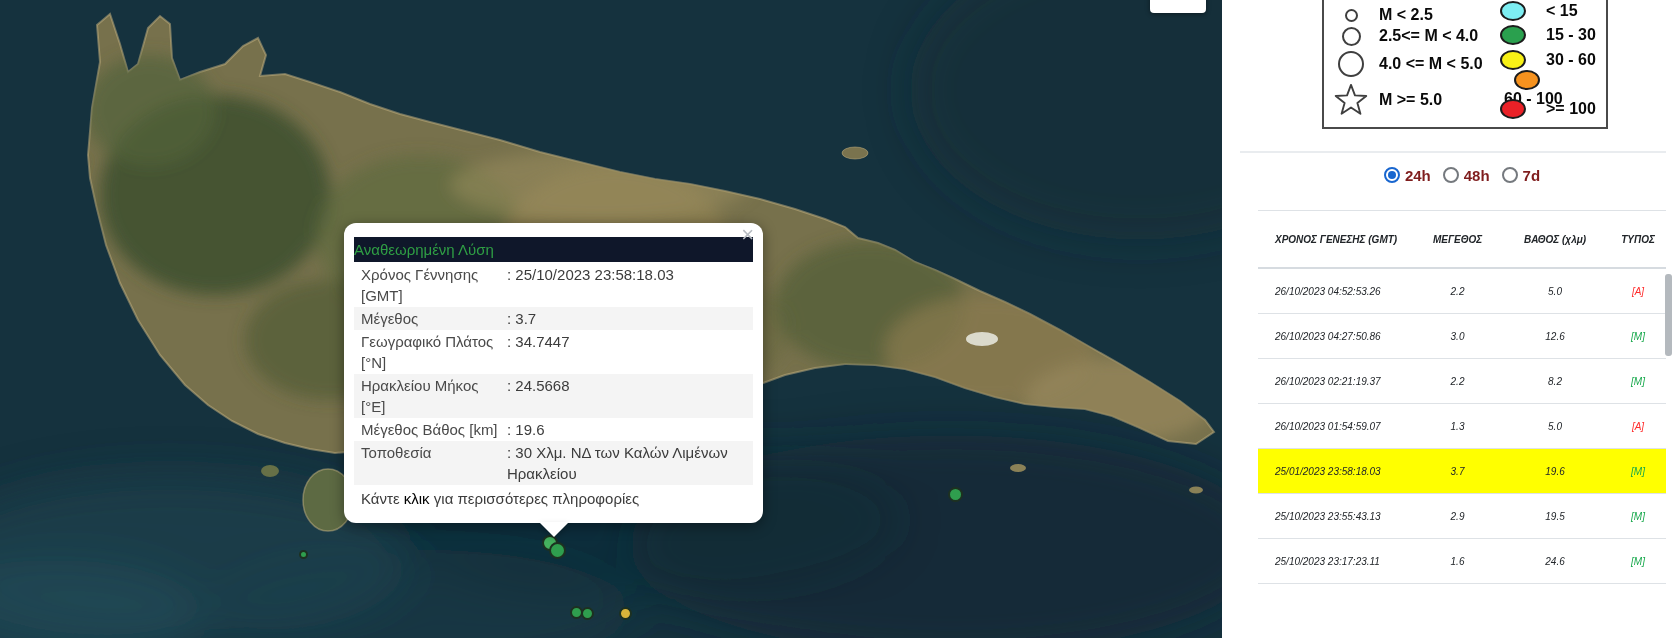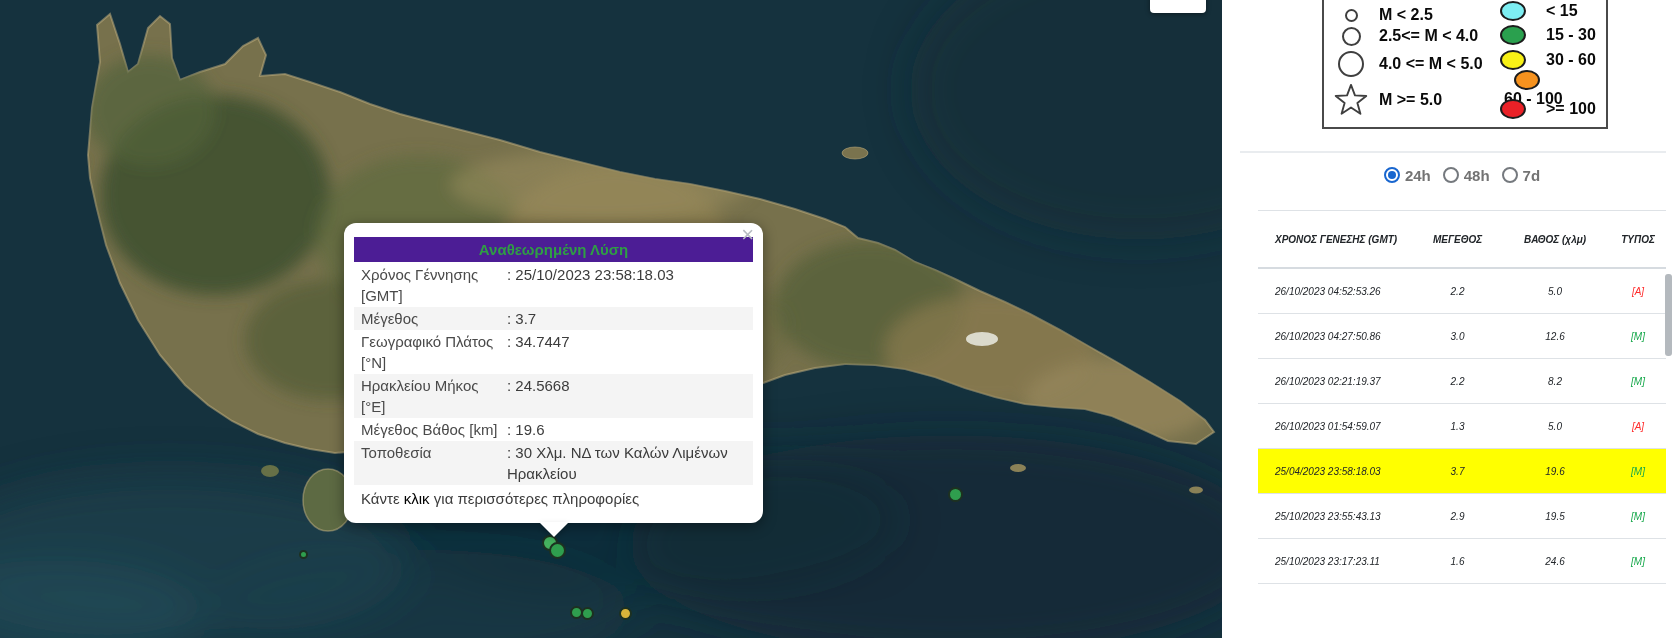--- a/index.html
+++ b/index.html
@@ -9,22 +9,22 @@
   .map{position:absolute;left:0;top:0;width:1222px;height:638px;overflow:hidden;background:#15323e;}
   .map-svg{position:absolute;left:0;top:0;}
   .map-btn{position:absolute;left:1150px;top:-9px;width:56px;height:22px;background:#fff;
            border-radius:4px;box-shadow:0 1px 5px rgba(0,0,0,.45);z-index:10;}
   #markers{position:absolute;inset:0;z-index:5;}
   .marker{position:absolute;border-radius:50%;border:2px solid #1d3121;box-sizing:border-box;}
   
   .popup{position:absolute;left:344px;top:223px;width:419px;height:300px;background:#fff;
          border-radius:12px;box-shadow:0 3px 14px rgba(0,0,0,.4);z-index:30;box-sizing:border-box;
          padding:14px 10px 8px 10px;overflow:visible;}
-  .popup-title{height:25px;line-height:25px;text-align:center;background:#4c1d95;color:#2f9e44;
-               font-size:15px;margin-bottom:1px;font-weight:bold;}
+  .popup-title{height:25px;line-height:25px;text-align:left;background:#0f172a;color:#2f9e44;
+               font-size:15px;margin-bottom:1px;}
   #popup-rows{font-size:15px;}
   .p-row{display:flex;padding:1px 0;line-height:21px;color:#3c3c3c;}
   .p-row:nth-child(even){background:#f4f4f4;}
   .p-label{width:142px;flex:none;padding-left:7px;color:#4a4a4a;}
   .p-value{flex:1;padding-left:4px;}
   .popup-footer{margin-top:5px;padding-left:7px;font-size:15px;color:#3c3c3c;}
   .plink{color:#000000;text-decoration:none;cursor:pointer;}
   .popup-close{position:absolute;top:1px;right:9px;font-size:22px;line-height:22px;color:#b7bcc2;
                cursor:pointer;font-weight:400;}
   .popup-tail{position:absolute;left:50%;margin-left:-15px;bottom:-14px;width:0;height:0;
@@ -42,21 +42,21 @@
   .circle-sm{width:13px;height:13px;}
   .circle-md{width:19px;height:19px;}
   .circle-lg{width:26px;height:26px;}
   .depth-dot{width:26px;height:20px;border:2px solid #1c1c1c;border-radius:50%;box-sizing:border-box;display:block;}
   .lg-label,.ld-label{font-weight:700;font-size:16px;color:#0a0a0a;white-space:nowrap;}
   .lg-label{margin-left:7px;}
   .ld-label{margin-left:12px;}
   .divider{position:absolute;left:18px;top:151px;width:426px;height:2px;background:#e9ecef;}
   #radios{position:absolute;left:36px;top:160px;width:408px;height:30px;display:flex;
           justify-content:center;align-items:center;gap:12px;}
-  .radio-opt{display:flex;gap:5px;font-weight:700;font-size:15px;color:#737373;cursor:pointer;}
+  .radio-opt{display:flex;gap:5px;font-weight:700;font-size:15px;color:#7f1d1d;cursor:pointer;}
   .radio-circle{position:relative;width:16px;height:16px;border:2px solid #75797e;border-radius:50%;
                 background:#fff;box-sizing:border-box;flex:none;}
   .radio-circle.checked{border-color:#1866cf;}
   .radio-circle.checked::after{content:'';position:absolute;inset:2px;background:#1866cf;border-radius:50%;}
   
   .quake-table{position:absolute;left:36px;top:210px;width:408px;border-collapse:collapse;
                table-layout:fixed;font-size:10px;color:#212529;font-style:italic;}
   .quake-table th{font-weight:700;text-align:center;vertical-align:middle;height:56px;
                   border-top:1px solid #dee2e6;border-bottom:2px solid #d6dbe0;line-height:1.3;padding:0;}
   .quake-table td{height:44px;border-bottom:1px solid #dee2e6;text-align:center;vertical-align:middle;
@@ -271,21 +271,21 @@
             <td class="c3">8.2</td>
             <td class="c4"><span style="color: rgb(23, 168, 75);">[M]</span></td>
           </tr>
           <tr>
             <td class="c1">26/10/2023 01:54:59.07</td>
             <td class="c2">1.3</td>
             <td class="c3">5.0</td>
             <td class="c4"><span style="color: rgb(255, 43, 43);">[A]</span></td>
           </tr>
           <tr style="background: rgb(255, 255, 0);">
-            <td class="c1">25/04/2023 23:58:18.03</td>
+            <td class="c1">25/01/2023 23:58:18.03</td>
             <td class="c2">3.7</td>
             <td class="c3">19.6</td>
             <td class="c4"><span style="color: rgb(23, 168, 75);">[M]</span></td>
           </tr>
           <tr>
             <td class="c1">25/10/2023 23:55:43.13</td>
             <td class="c2">2.9</td>
             <td class="c3">19.5</td>
             <td class="c4"><span style="color: rgb(23, 168, 75);">[M]</span></td>
           </tr>

